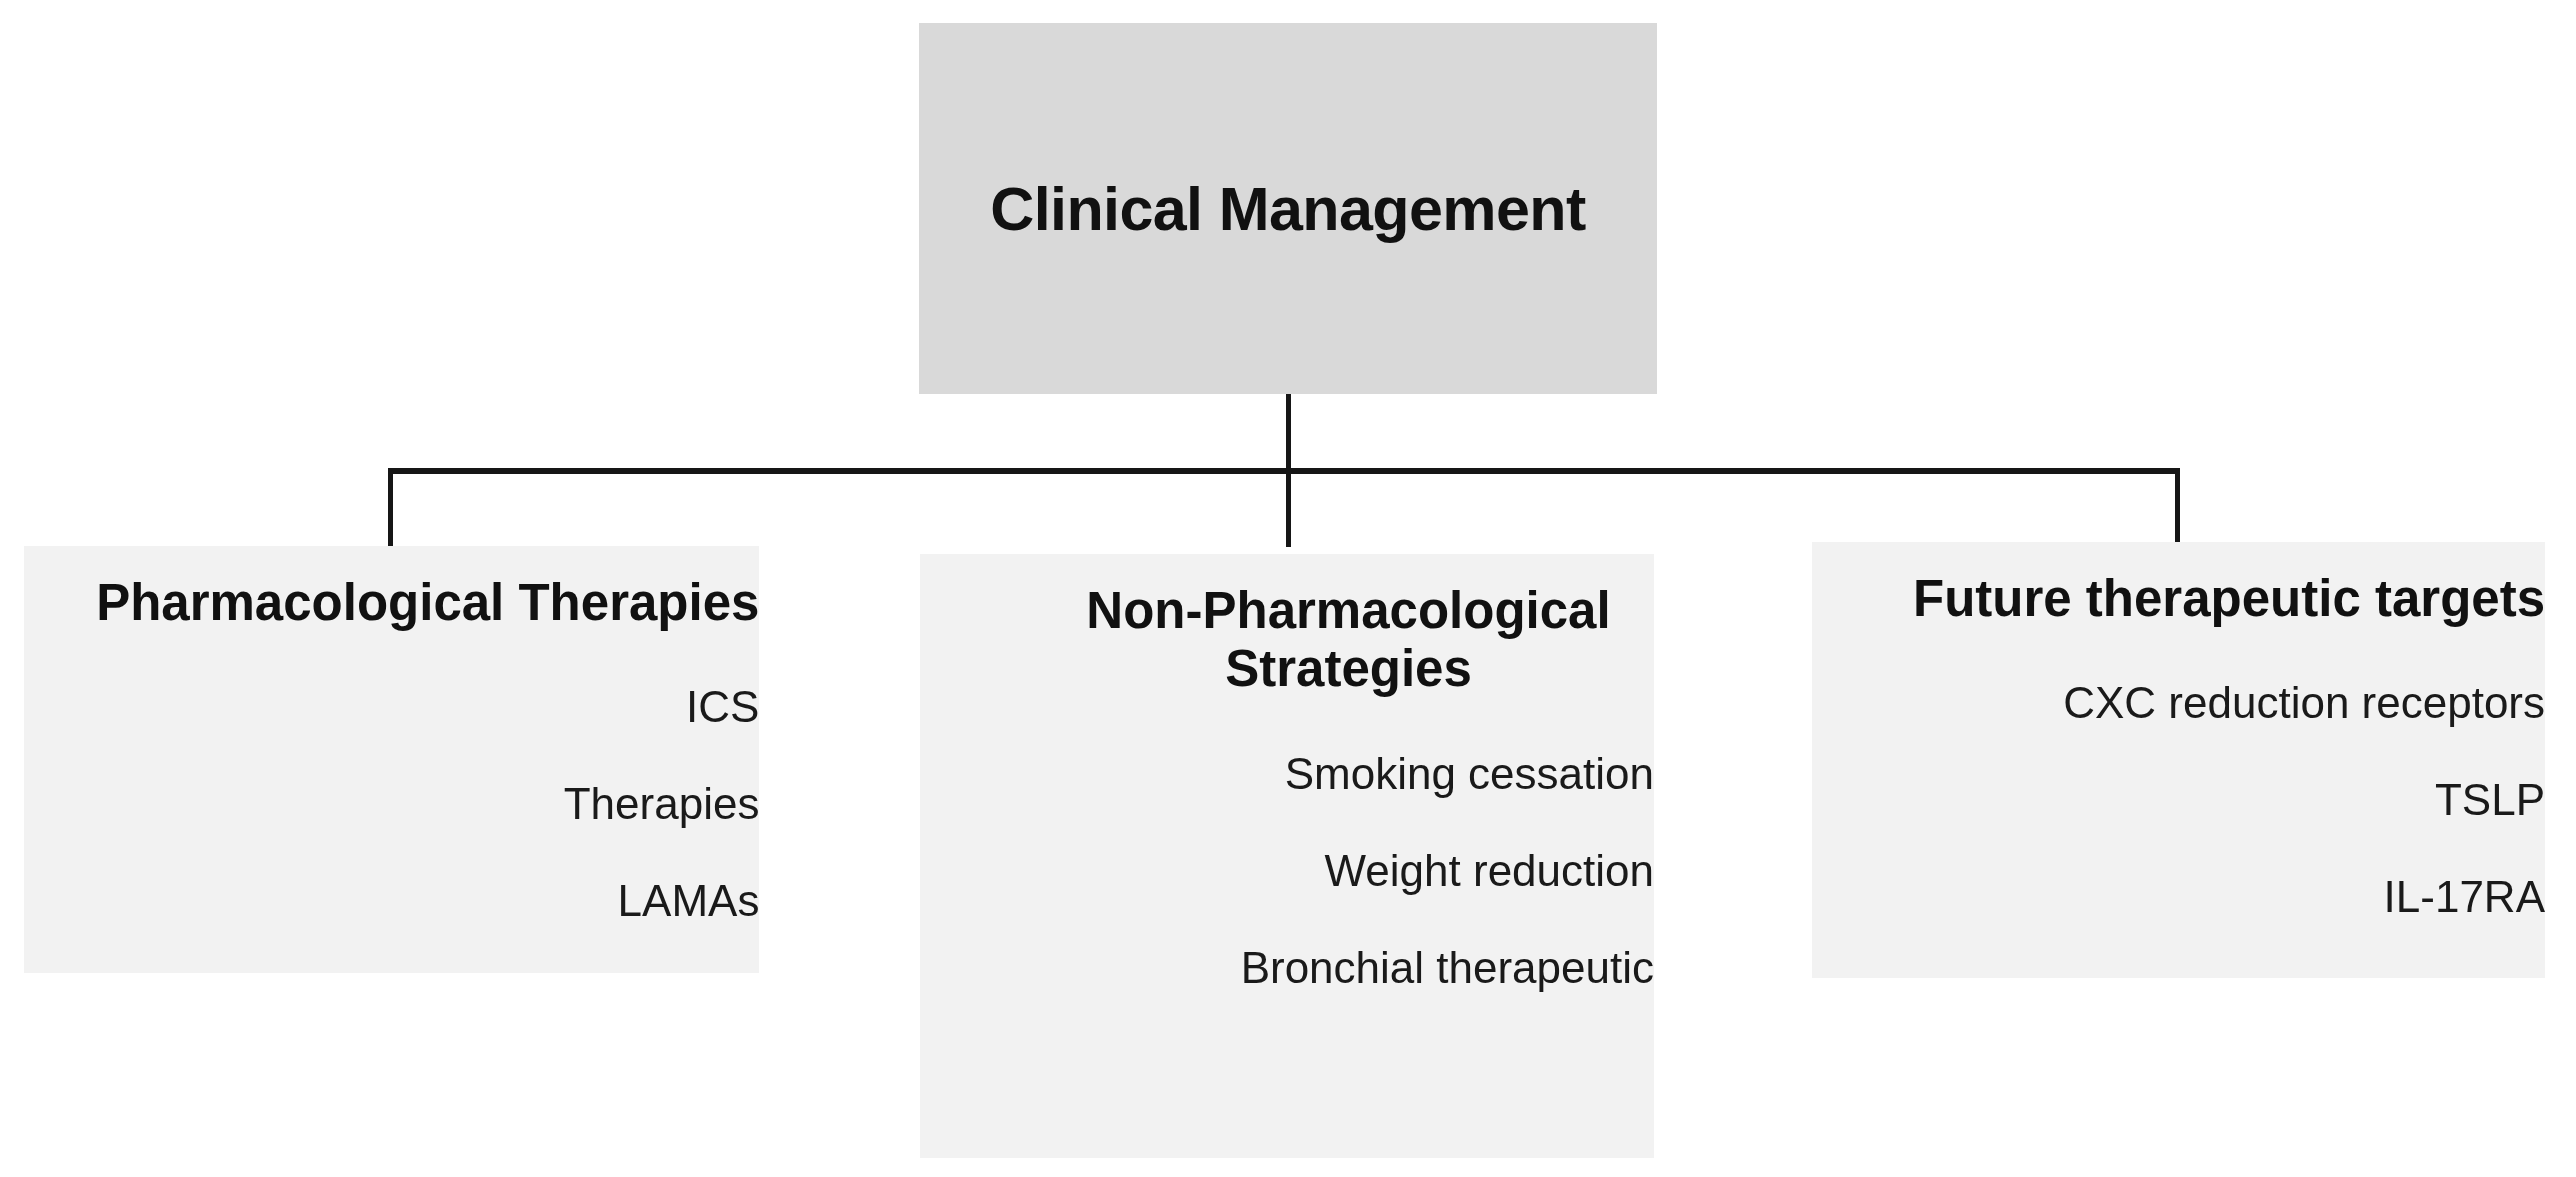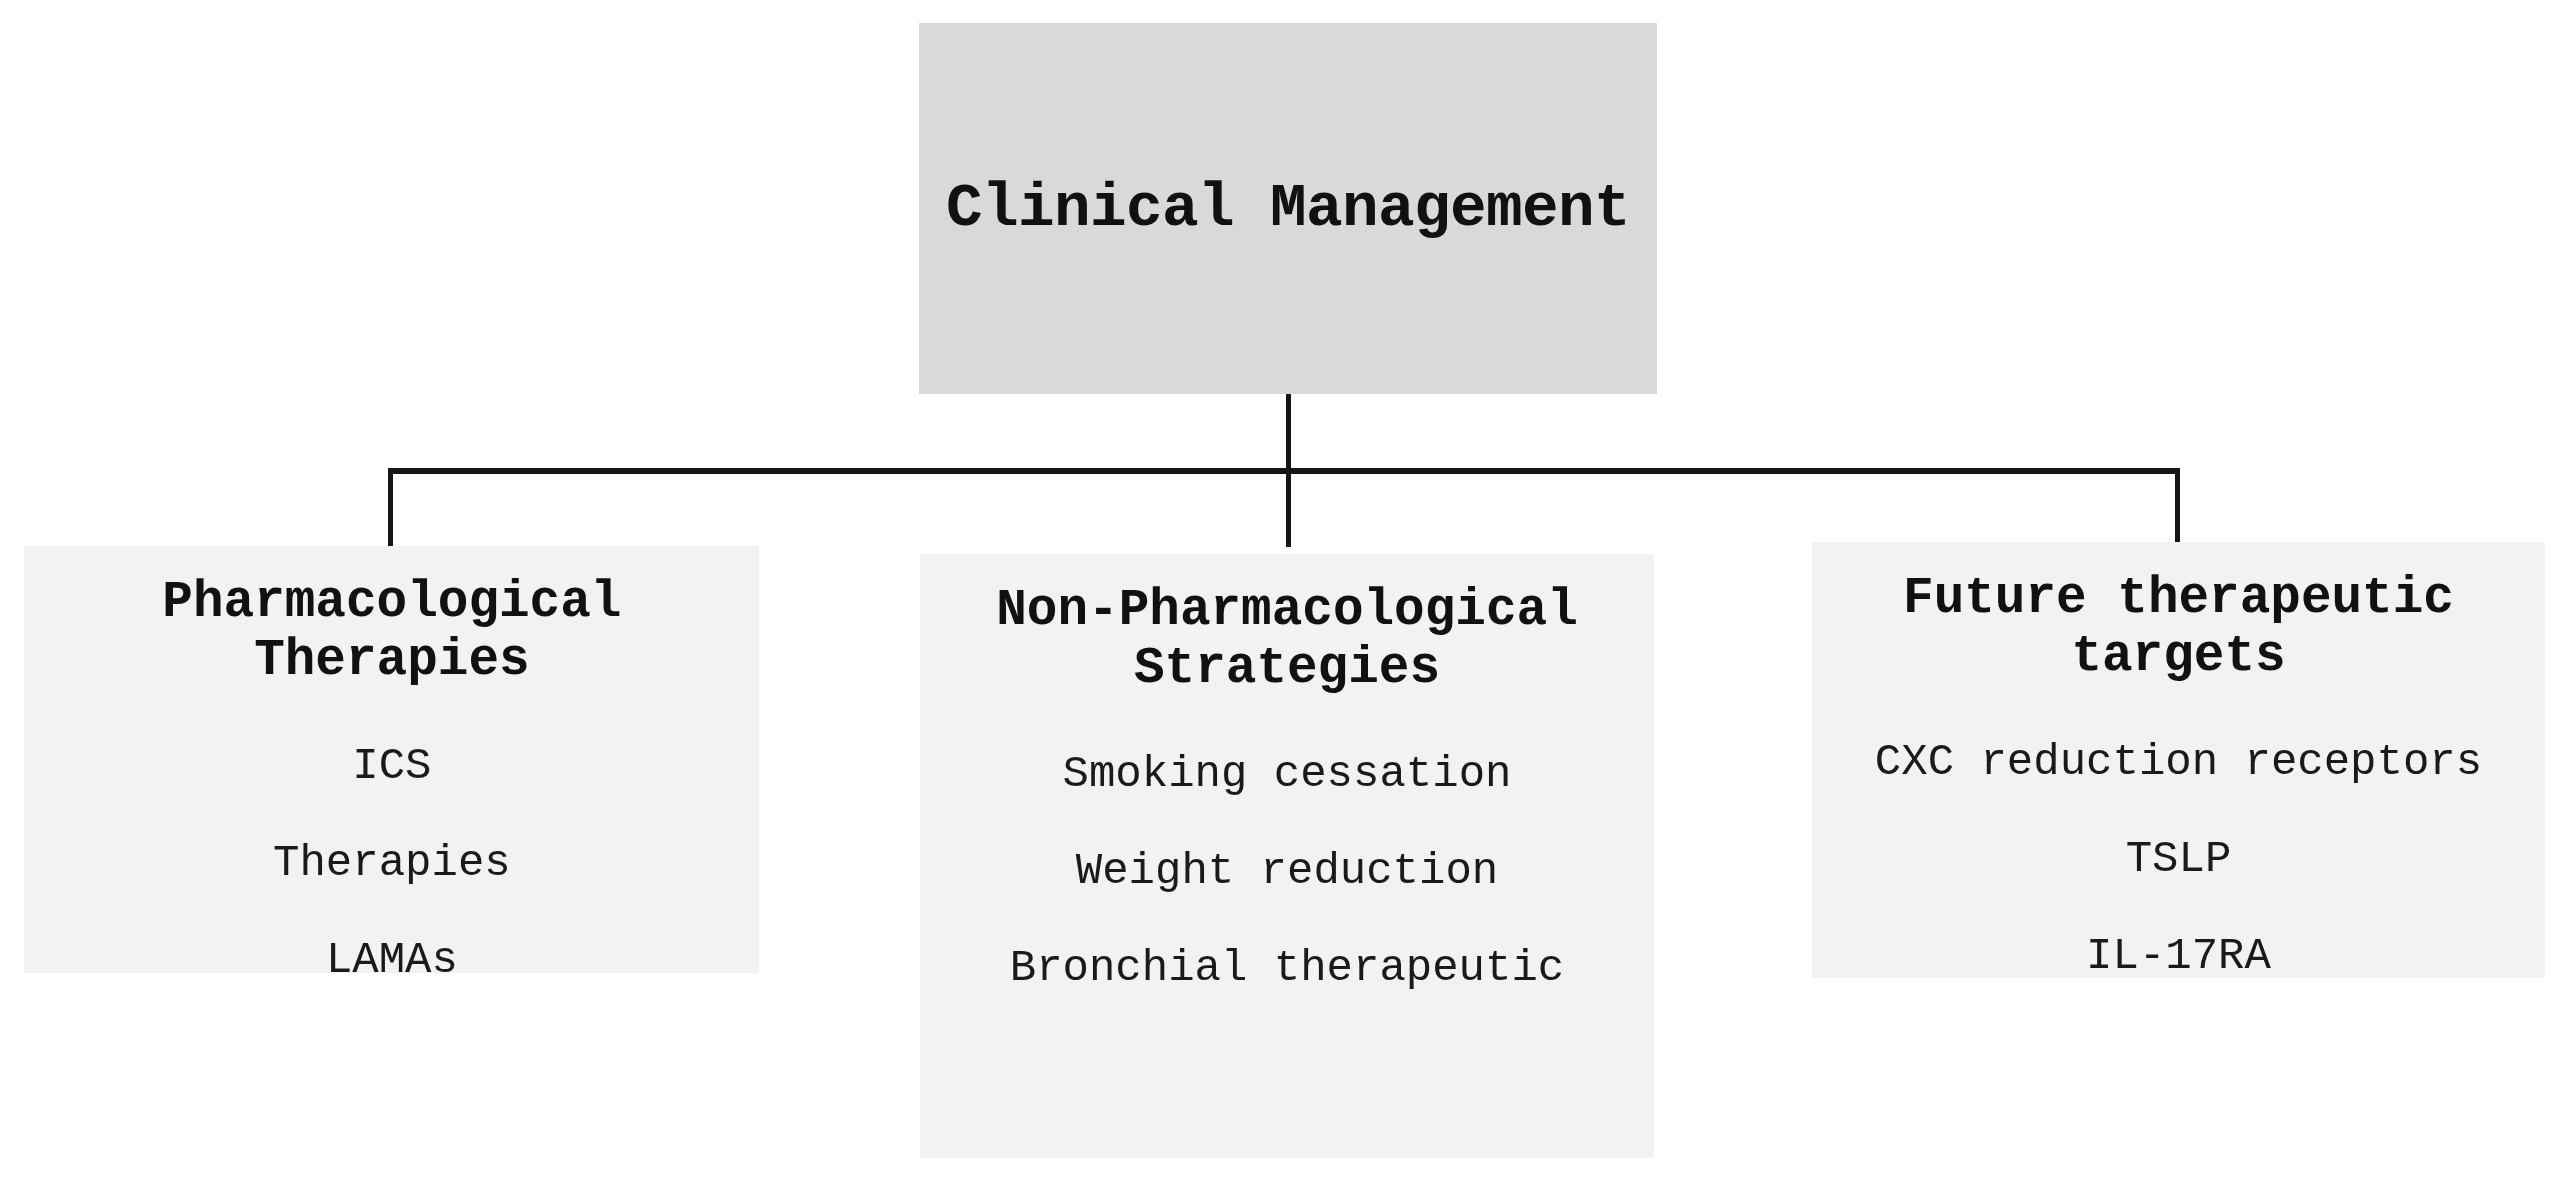--- a/index.html
+++ b/index.html
@@ -5,21 +5,21 @@
   html, body {
     margin: 0;
     padding: 0;
     background: #ffffff;
   }
   #canvas {
     position: relative;
     width: 2576px;
     height: 1177px;
     background: #ffffff;
-    font-family: Liberation Mono, monospace;
+    font-family: Liberation Sans, sans-serif;
     color: #1a1a1a;
     overflow: hidden;
   }
   .node {
     position: absolute;
     box-sizing: border-box;
     text-align: center;
   }
   .root-node {
     left: 919px;
@@ -34,21 +34,21 @@
   .root-label {
     font-size: 61px;
     font-weight: bold;
     color: #111111;
     letter-spacing: -0.6px;
   }
   .branch {
     background: #f2f2f2;
     display: flex;
     flex-direction: column;
-    align-items: center;
+    align-items: flex-end;
     padding-top: 27.5px;
   }
   .branch-left  { left: 24.4px;   top: 546px; width: 735px; height: 427px; }
   .branch-mid   { left: 920px; top: 554px; width: 734px; height: 604px; }
   .branch-right { left: 1812px; top: 542px; width: 733px; height: 436px; }
   .branch-title {
     font-size: 51px;
     font-weight: bold;
     line-height: 1.15;
     color: #111111;

